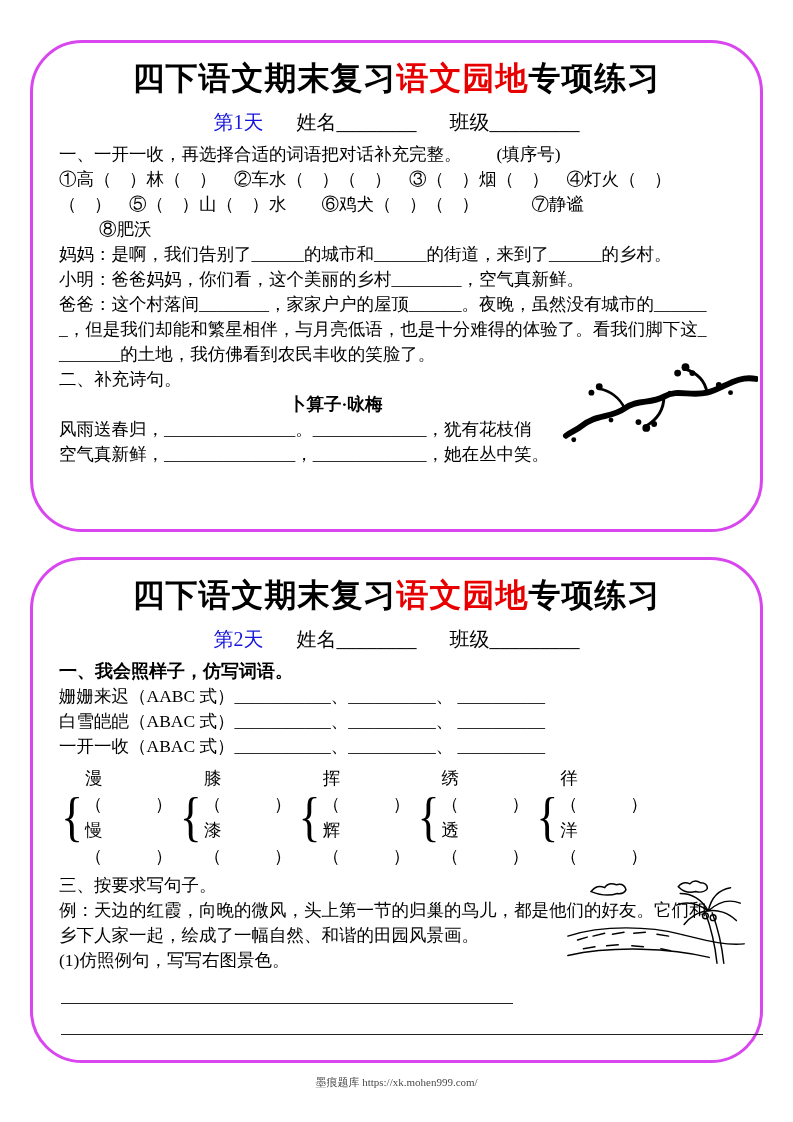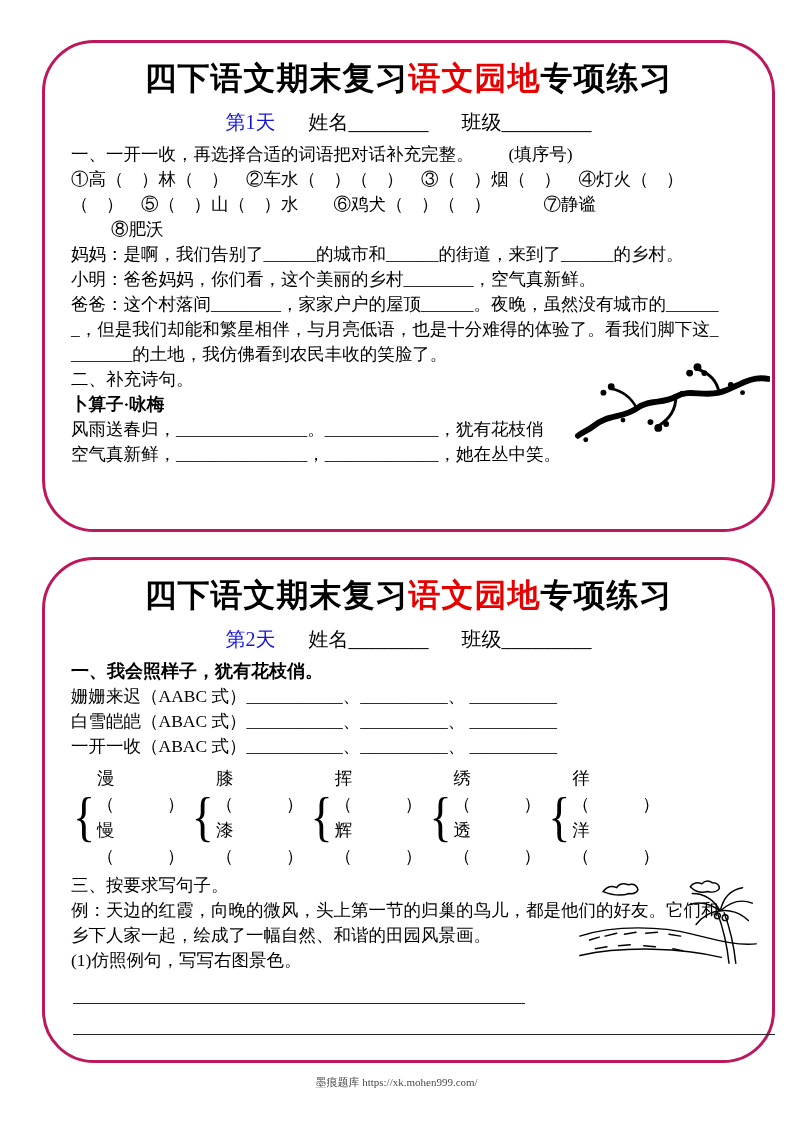--- a/index.html
+++ b/index.html
@@ -6,40 +6,40 @@
   html,body { background:#ffffff; }
   body {
     width:793px; height:1122px;
     font-family:"Liberation Serif","DejaVu Serif",serif;
     color:#000;
   }
   .page { position:relative; width:793px; height:1122px; background:#fff; overflow:hidden; }
 
   .card {
     position:absolute; left:30px; width:733px;
-    border:3px solid #be185d; border-radius:52px;
-    padding:10px 14px 0 14px; background:#fff;margin-left:12px;
+    border:3px solid #d946ef; border-radius:52px;
+    padding:10px 14px 0 14px; background:#fff;
   }
   #card1 { top:40px;  height:492px; }
   #card2 { top:557px; height:506px; }
 
   .title { text-align:center; font-size:32px; font-weight:bold; letter-spacing:1px; margin-top:4px; white-space:nowrap; }
   .red  { color:#e80000; }
   .blue { color:#1414dd; }
 
   .dayline { text-align:center; font-size:20px; font-weight:normal; margin:8px 0 6px 0; }
   .dayline span { margin:0 14px; }
 
   .bodytext { font-size:17.5px; line-height:25px; padding:0 12px; }
   .bodytext p { margin:0; }
   .indent { padding-left:40px; }
   .bold-head { font-weight:bold; font-size:18px; }
 
   .poem-wrap { position:relative; }
-  .poem-title { text-align:left; font-weight:bold; width:82%; }
+  .poem-title { text-align:center; font-weight:bold; width:82%; }
 
   .illus { position:absolute; }
   .plum  { right:2px;  top:306px; width:196px; height:104px; }
   .beach { right:10px; top:318px; width:188px; height:92px; }
 
   
   .bz-row { display:flex; justify-content:space-between; width:88%; margin:6px 0 4px 2px; }
   .bz { display:flex; align-items:center; }
   .brace { font-size:46px; font-weight:400; line-height:1; transform:scaleY(1.18); margin-right:2px; }
   .bz-col { display:flex; flex-direction:column; font-size:17.5px; line-height:26px; }
@@ -113,21 +113,21 @@
   <section class="card" id="card2">
     <h1 class="title"><span>四下语文期末复习</span><span class="red">语文园地</span><span>专项练习</span></h1>
 
     <div class="dayline">
       <span class="blue">第2天</span>
       <span>姓名________</span>
       <span>班级_________</span>
     </div>
 
     <div class="bodytext">
-      <p class="bold-head">一、我会照样子，犹有花枝俏。</p>
+      <p class="bold-head">一、我会照样子，仿写词语。</p>
       <p>姗姗来迟（AABC 式）___________、__________、 __________</p>
       <p>白雪皑皑（ABAC 式）___________、__________、 __________</p>
       <p>一开一收（ABAC 式）___________、__________、 __________</p>
 
 
       <div class="bz-row">
         <div class="bz">
           <span class="brace">{</span>
           <span class="bz-col">
             <span>漫（　　　）</span>

